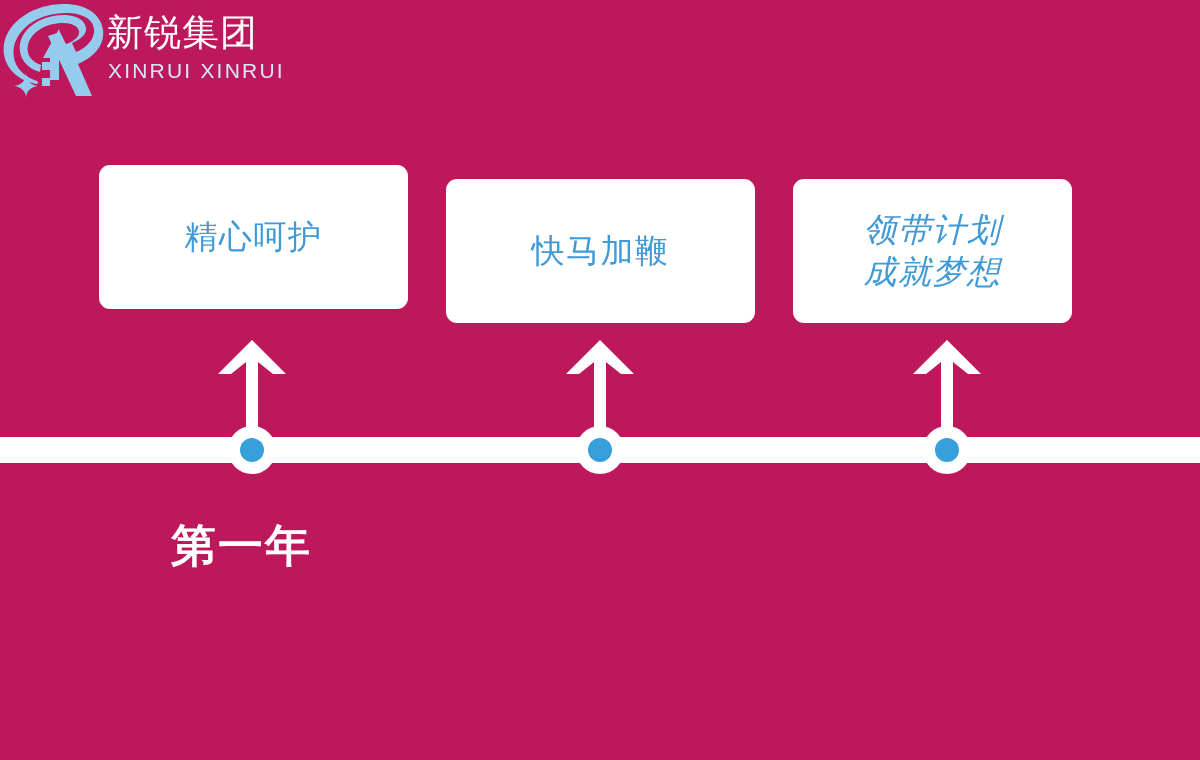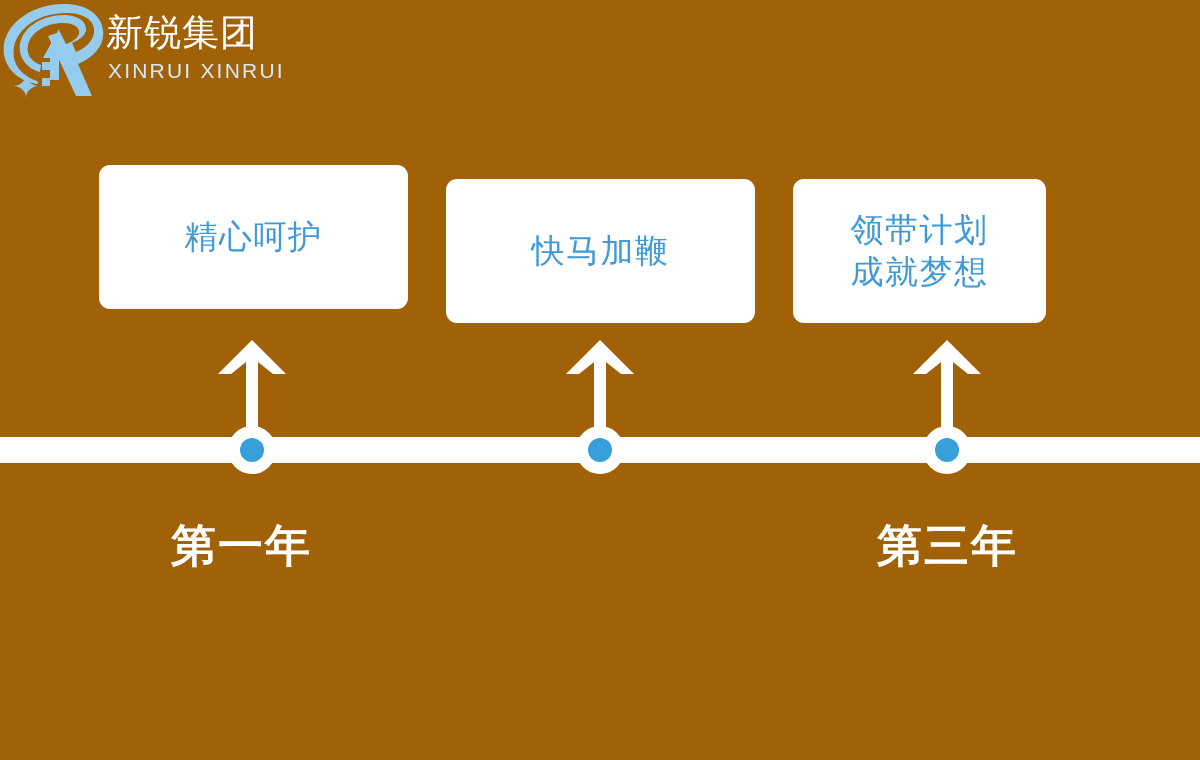--- a/index.html
+++ b/index.html
@@ -10,21 +10,21 @@
     width: 1200px;
     height: 760px;
     overflow: hidden;
     font-family: "Liberation Sans", "DejaVu Sans", sans-serif;
   }
 
   #slide {
     position: relative;
     width: 1200px;
     height: 760px;
-    background: #a16207;
+    background: #be185d;
     overflow: hidden;
   }
 
   
   .logo-block {
     position: absolute;
     left: 0px;
     top: 0px;
     width: 300px;
     height: 100px;
@@ -80,21 +80,21 @@
     color: #3f9ad6;
     font-size: 33px;
     line-height: 42px;
     letter-spacing: 1.5px;
     font-family: "DejaVu Sans", "Liberation Sans", sans-serif;
     white-space: pre-line;
   }
 
   #card-0 { left: 99px;  top: 165px; width: 309px; height: 144px; }
   #card-1 { left: 446px; top: 179px; width: 309px; height: 144px; }
-  #card-2 { left: 793px; top: 179px; width: 253px; height: 144px; }
+  #card-2 { left: 793px; top: 179px; width: 279px; height: 144px; font-style: italic; }
 
   
   .timeline-line {
     position: absolute;
     left: 0px;
     top: 437px;
     width: 1200px;
     height: 26px;
     background: #ffffff;
   }
@@ -203,15 +203,14 @@
     </svg>
   </div>
 
   <div class="timeline-line"></div>
 
   <div class="marker" id="marker-0"></div>
   <div class="marker" id="marker-1"></div>
   <div class="marker" id="marker-2"></div>
 
   <div class="year-label" id="year-0">第一年</div>
-  <div class="year-label" id="year-2">第三年</div>
 
 </div>
 
 </body></html>

